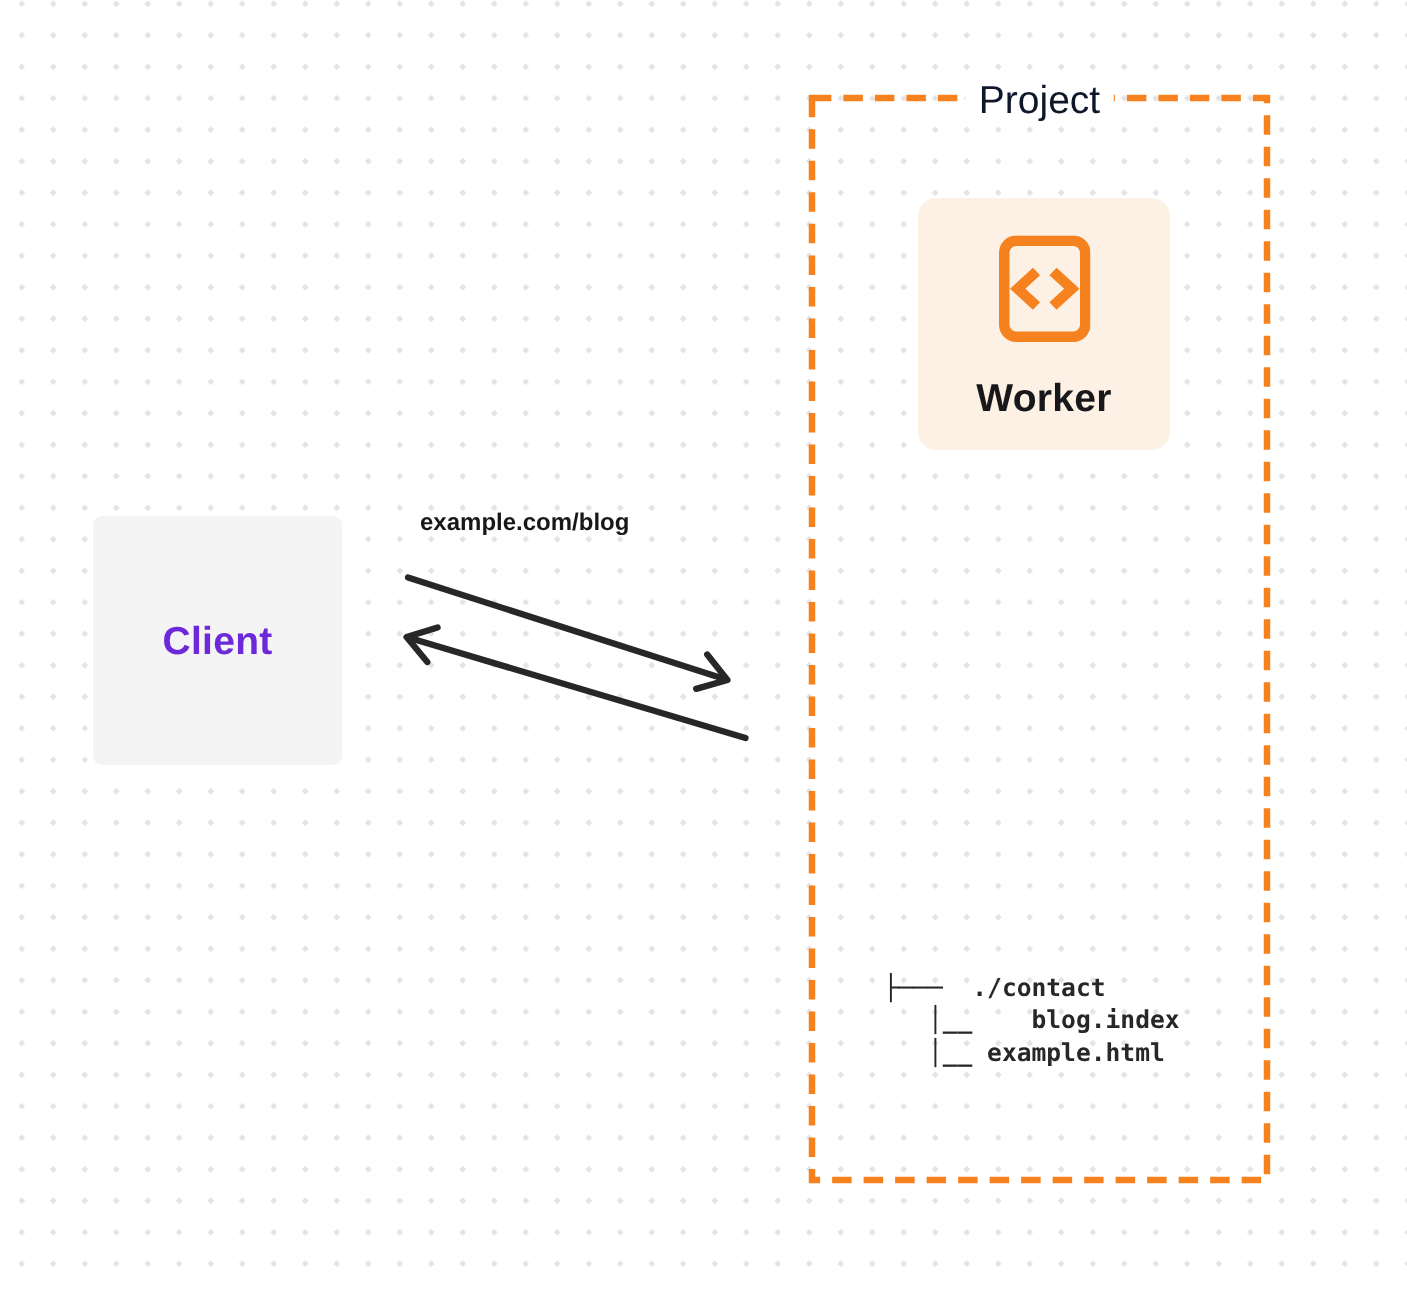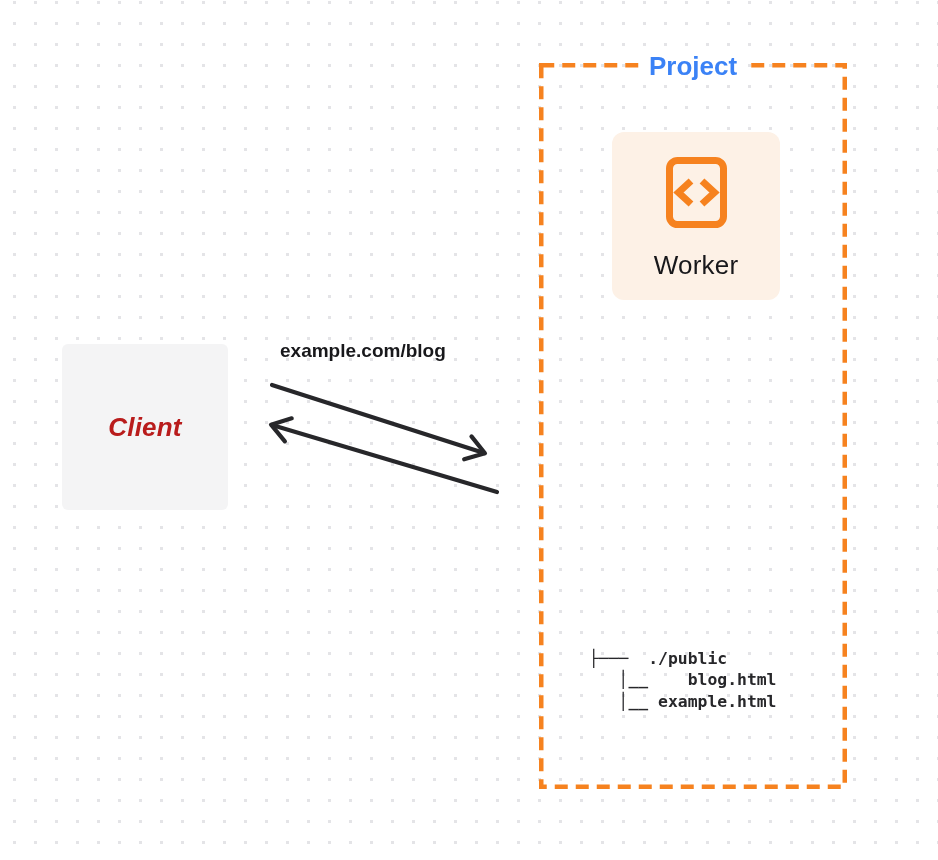--- a/index.html
+++ b/index.html
@@ -16,49 +16,49 @@
   }
 
   
   .client-box {
     position:absolute; left:62px; top:344px;
     width:166px; height:166px;
     background:#F4F4F5; border-radius:6px;
     display:flex; align-items:center; justify-content:center;
   }
   .client-box .node-label {
-    font-size:26px; font-weight:bold; color:#b91c1c; letter-spacing:.2px;font-style:italic;
+    font-size:26px; font-weight:bold; color:#6d28d9; letter-spacing:.2px;
   }
 
   
   .request-label {
     position:absolute; left:280px; top:340px;
-    font-size:19px; font-weight:bold; color:#18181B;
+    font-size:16px; font-weight:bold; color:#18181B;
   }
 
   
   .arrows { position:absolute; left:0; top:0; pointer-events:none; }
 
   
   .project { position:absolute; left:539px; top:63px; width:308px; height:726px; }
   .project-border { position:absolute; left:0; top:0; }
   .project-label {
     position:absolute; top:-12px; left:50%; transform:translateX(-50%);
     background:#ffffff; padding:0 9px;
-    font-size:26px; font-weight:bold; color:#3b82f6; white-space:nowrap;
+    font-size:26px; font-weight:normal; color:#0f172a; white-space:nowrap;
   }
 
   
   .card {
     position:absolute; width:168px;
     background:#FDF1E6; border-radius:12px;
     display:flex; flex-direction:column; align-items:center;
   }
   .card .node-label {
-    font-size:26px; font-weight:normal; color:#18181B; letter-spacing:.2px;
+    font-size:26px; font-weight:bold; color:#18181B; letter-spacing:.2px;
   }
   .card-worker { left:73px; top:69px; height:168px; }
   .card-worker .icon-wrap { margin-top:25px; height:71px; display:flex; align-items:center; }
   .card-worker .node-label { margin-top:22px; }
   .card-assets { left:68px; top:416px; height:166px; }
   .card-assets .icon-wrap { margin-top:36px; height:56px; display:flex; align-items:center; }
   .card-assets .node-label { margin-top:30px; }
 
   
   .file-tree {
@@ -101,19 +101,19 @@
           <rect x="3.5" y="3.5" width="54" height="64" rx="8" fill="none" stroke="#F6821F" stroke-width="7"></rect>
           <path d="M25 24 L12.5 35.5 L25 47" fill="none" stroke="#F6821F" stroke-width="7" stroke-linejoin="miter"></path>
           <path d="M36 24 L48.5 35.5 L36 47" fill="none" stroke="#F6821F" stroke-width="7" stroke-linejoin="miter"></path>
         </svg>
       </div>
       <span class="node-label">Worker</span>
     </div>
 
 
     <div class="file-tree">
-      <div class="tree-line">├───  ./public</div>
-      <div class="tree-line">   │__    blog.html</div>
+      <div class="tree-line">├───  ./contact</div>
+      <div class="tree-line">   │__    blog.index</div>
       <div class="tree-line">   │__ example.html</div>
     </div>
   </div>
 
 </div>
 
 </body></html>

